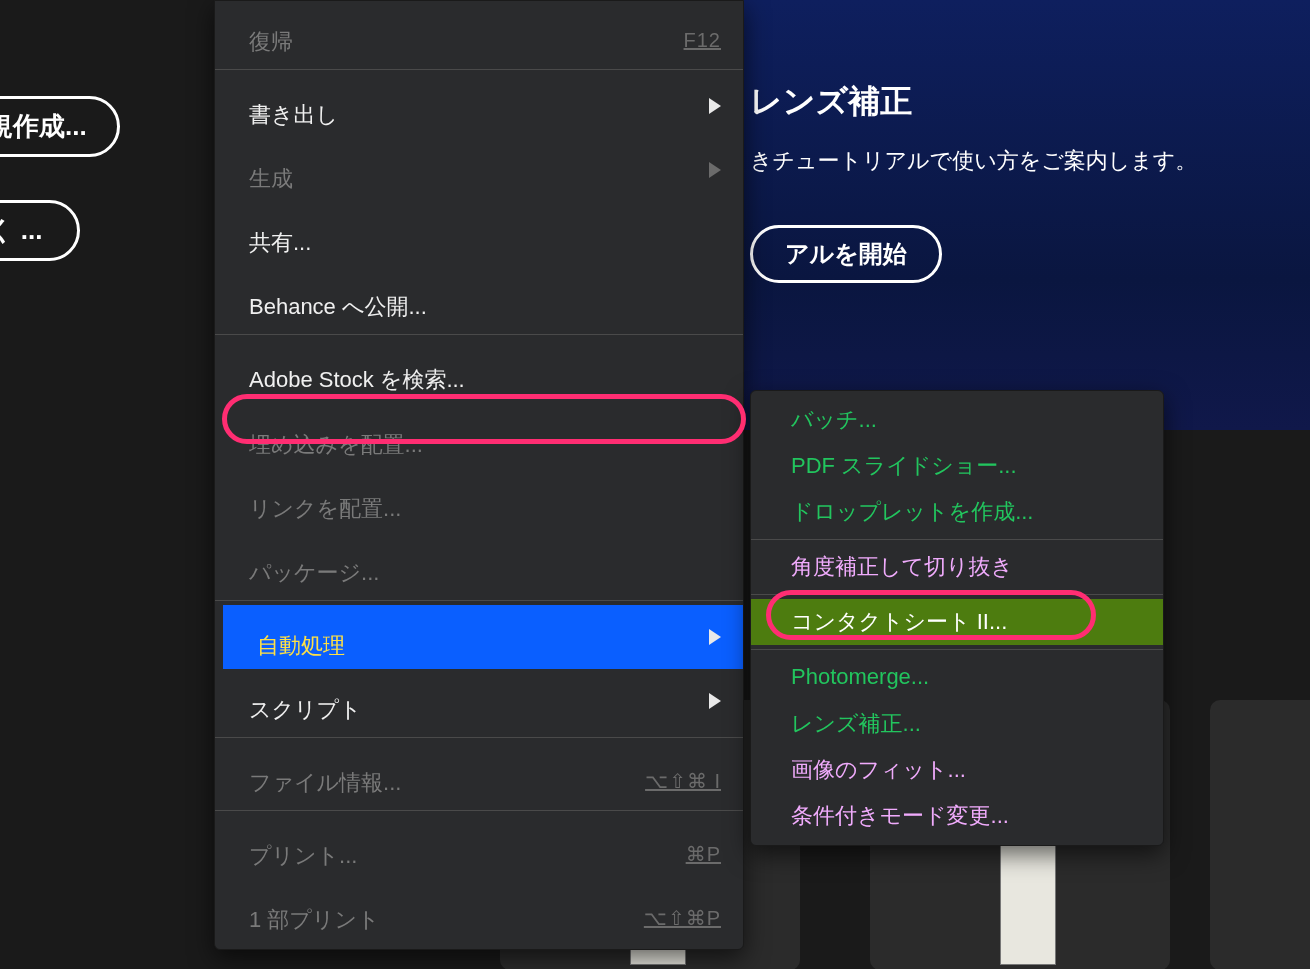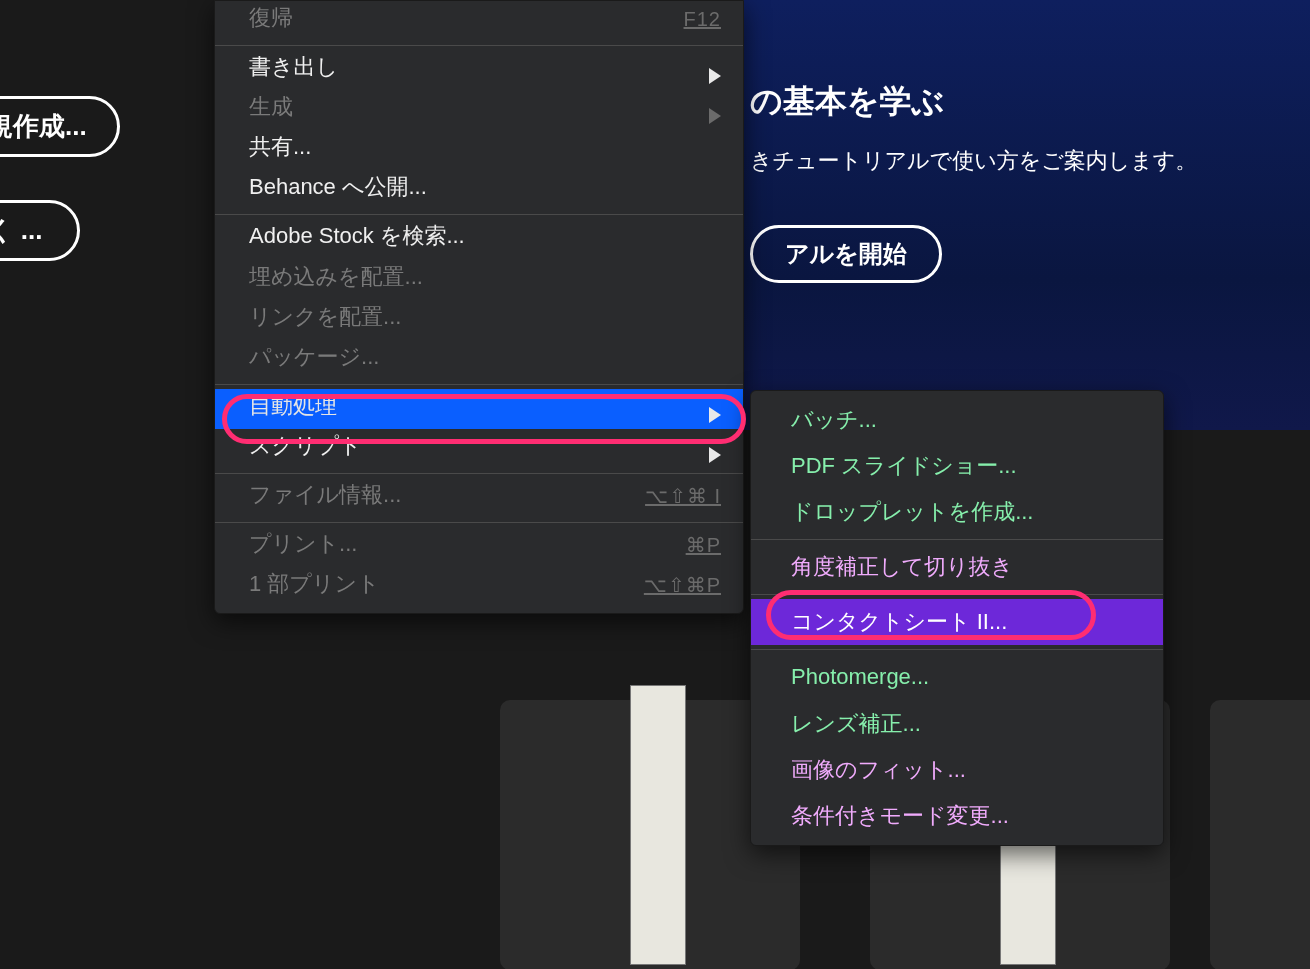--- a/index.html
+++ b/index.html
@@ -93,44 +93,45 @@
     top: 0;
     width: 530px;
     background: #2a2b2d;
     border: 1px solid #1a1a1a;
     border-radius: 0 0 6px 6px;
     box-shadow: 0 8px 24px rgba(0,0,0,0.6);
     padding-bottom: 6px;
   }
   .menu-item {
     display: flex;
-    align-items: flex-end;
+    align-items: flex-start;
     justify-content: space-between;
-    padding: 0 22px 6px 34px;
+    padding: 24px 22px 6px 34px;
     font-size: 22px;
     line-height: 1.55;
     color: #f0f0f0;
     cursor: default;
     gap: 19px;
   }
   .menu-item.disabled { color: #7a7a7a; }
   .menu-sep { height: 1px; background: #4a4a4a; margin: 4px 0; }
   .menu-item .sc { color: #bdbdbd; font-size: 20px; letter-spacing: 1px; }
   .menu-item.disabled .sc { color: #6b6b6b; text-decoration: underline; }
   .menu-item .arrow {
     width: 0; height: 0;
     border-top: 8px solid transparent;
     border-bottom: 8px solid transparent;
     border-left: 12px solid #e9e9e9;
   }
   .menu-item.disabled .arrow { border-left-color: #6b6b6b; }
 
   .menu-item.selected-main {
     background: #0a5fff;
-    color: #e5e5e5;
+    color: #fde047;
+    margin-left: 8px;
   }
   .highlight-ring {
     position: absolute;
     border: 5px solid #ff2d72;
     border-radius: 30px;
     pointer-events: none;
   }
   .ring-main {
     left: 222px;
     top: 394px;
@@ -147,41 +148,41 @@
     background: #2a2b2d;
     border: 1px solid #1a1a1a;
     border-radius: 6px;
     box-shadow: 0 8px 24px rgba(0,0,0,0.6);
     padding: 6px 0;
   }
   .sub-item {
     padding: 6px 22px 6px 40px;
     font-size: 22px;
     line-height: 1.55;
-    color: #86efac;
+    color: #22c55e;
     cursor: default;
   }
   .sub-item.disabled { color: #f0abfc; }
   .sub-item.selected-sub {
-    background: #6d28d9;
+    background: #4d7c0f;
     color: #fff;
   }
   .ring-sub {
     left: 766px;
     top: 590px;
     width: 330px;
     height: 50px;
   }
 </style>
 </head>
 <body>
 
 <div class="hero">
   <div class="hero-inner">
-    <div class="hero-title">の基本を学ぶ</div>
+    <div class="hero-title">レンズ補正</div>
     <div class="hero-sub">きチュートリアルで使い方をご案内します。</div>
   </div>
   <div class="hero-btn">アルを開始</div>
 </div>
 
 <div class="pill pill1">規作成...</div>
 <div class="pill pill2">く ...</div>
 
 <div class="thumb-card thumb-card1"></div>
 <div class="thumb-card thumb-card2"></div>

